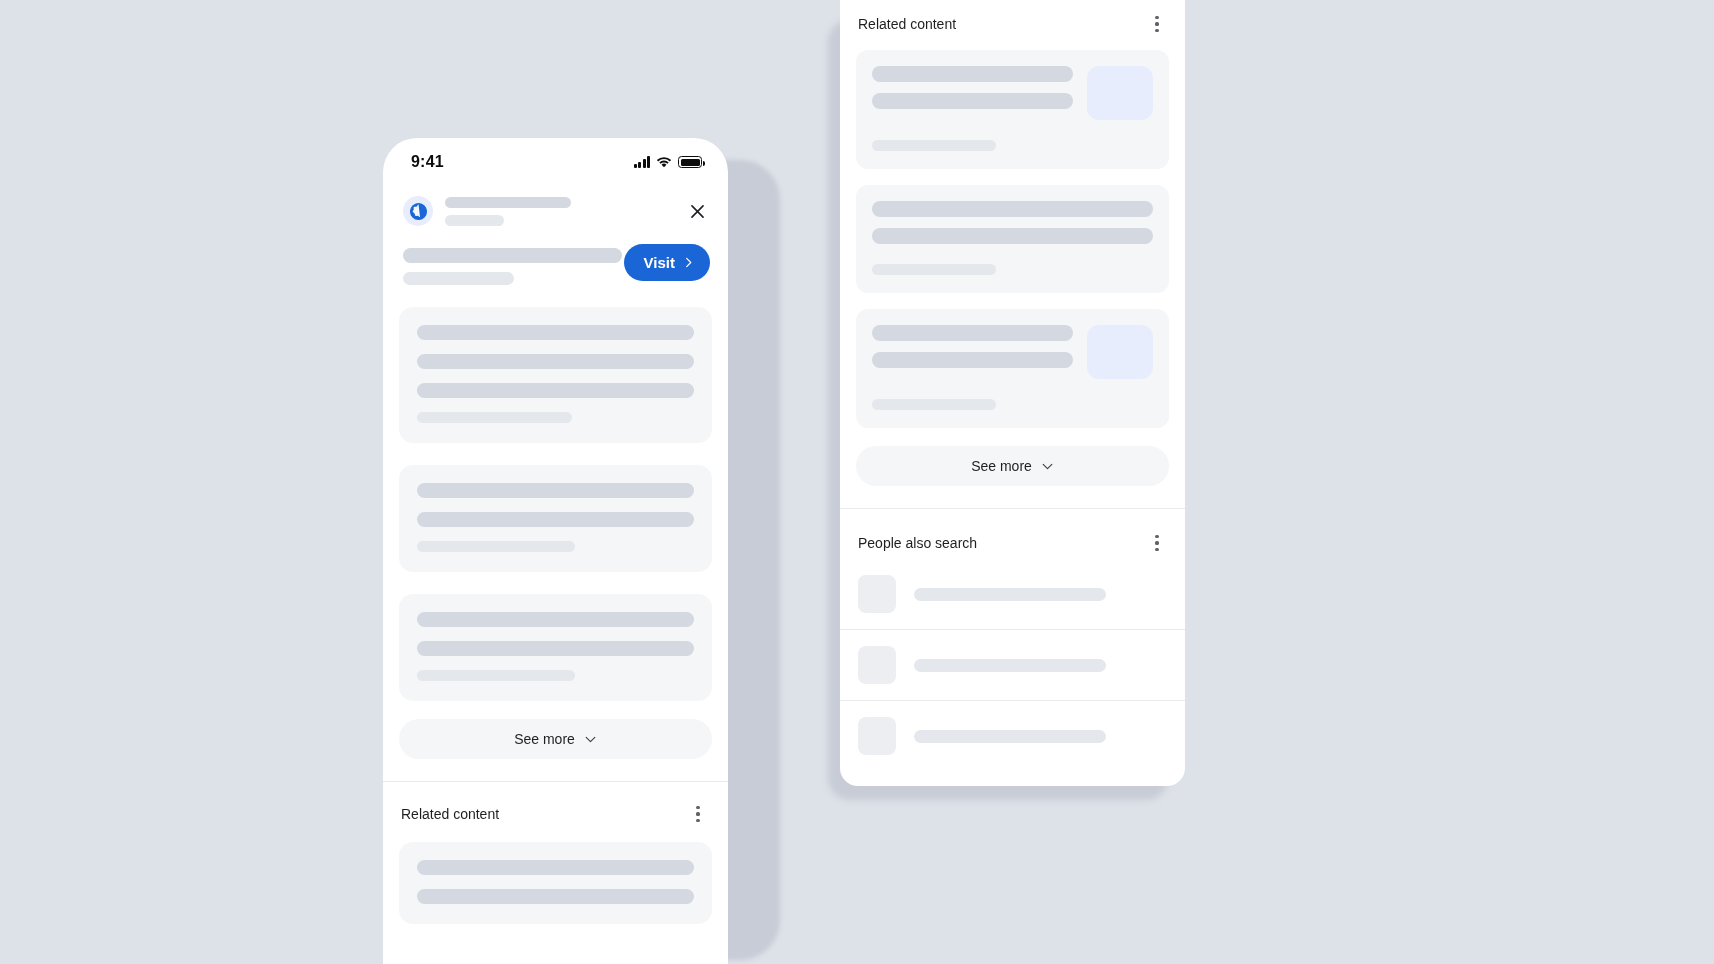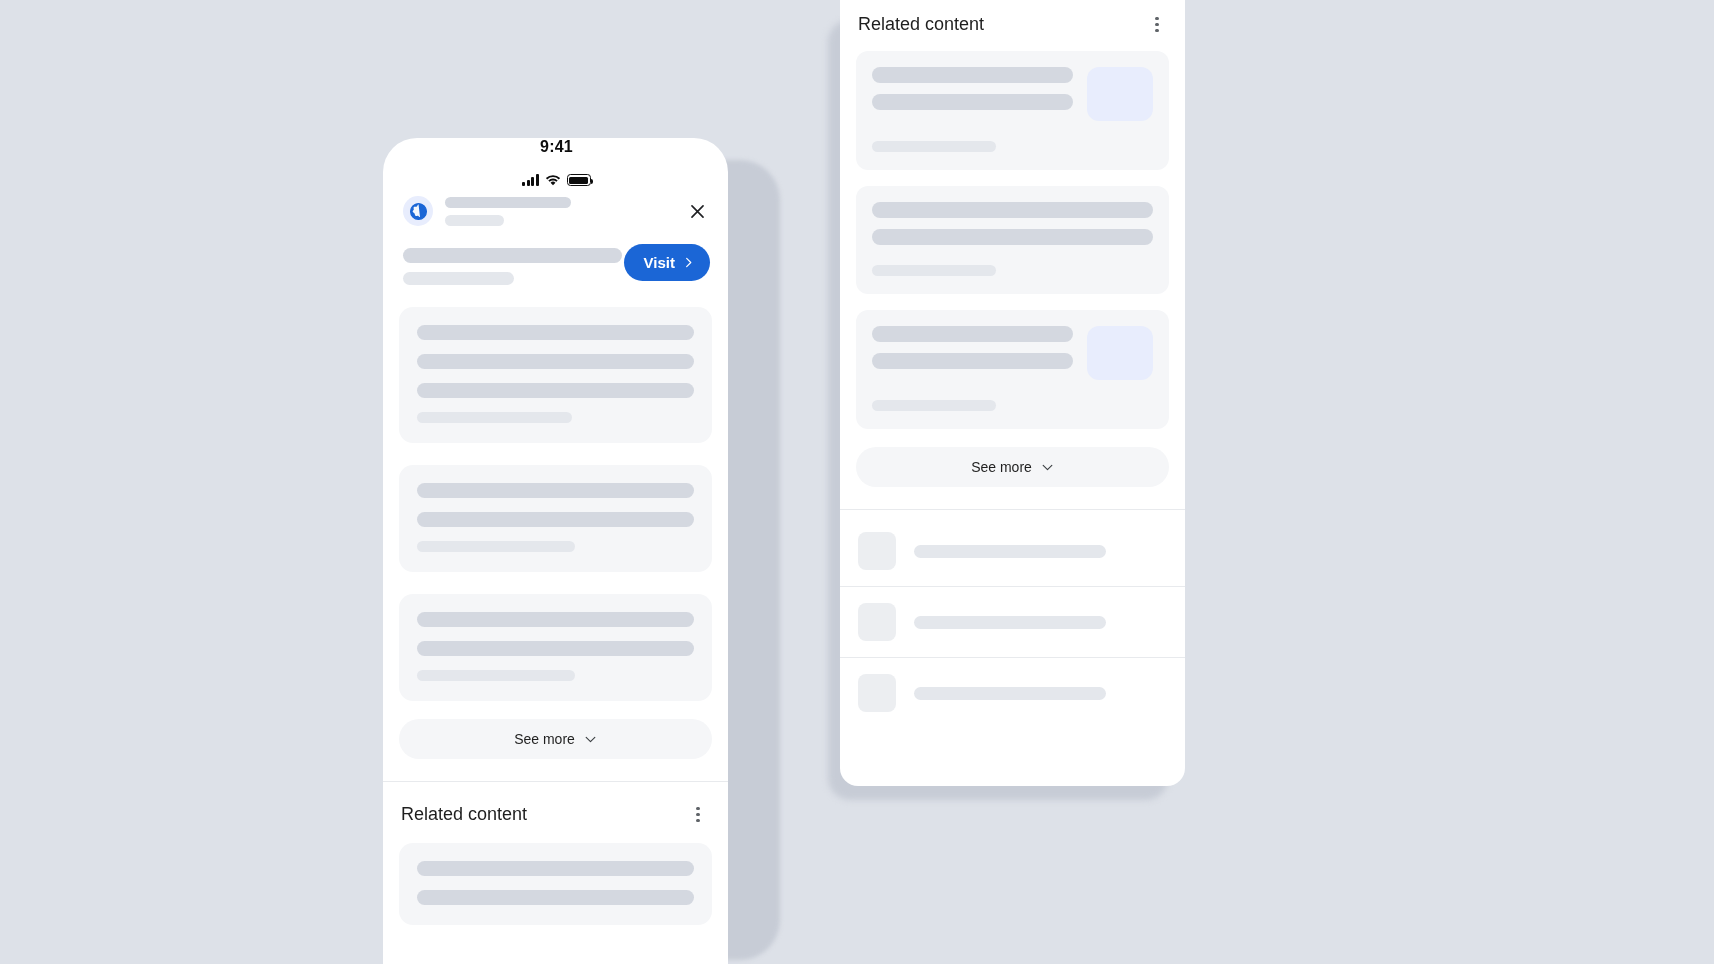--- a/index.html
+++ b/index.html
@@ -25,21 +25,21 @@
   }
   .phone{
     position:absolute; left:383px; top:138px;
     width:345px; height:826px;
     background:#ffffff;
     border-radius:34px 34px 0 0;
     overflow:hidden;
   }
   .statusbar{
     height:48px; display:flex; align-items:center;
-    justify-content:space-between; padding:0 26px 0 28px;flex-direction:column;
+    justify-content:space-between; padding:0 26px 0 28px;
   }
   .clock{ font-size:16px; font-weight:700; color:#0d0d0d; letter-spacing:.2px; }
   .status-icons{ display:flex; align-items:center; gap:6px; }
 
   .bars{ display:flex; align-items:flex-end; gap:1.5px; height:12px; }
   .bars i{ display:block; width:3px; background:#0d0d0d; border-radius:1px; }
   .bars i:nth-child(1){ height:4px; }
   .bars i:nth-child(2){ height:6.5px; }
   .bars i:nth-child(3){ height:9px; }
   .bars i:nth-child(4){ height:12px; }
@@ -110,21 +110,21 @@
   }
   .panel{
     position:absolute; left:840px; top:-22px;
     width:345px; height:808px; background:#ffffff;
     border-radius:0 0 18px 18px; overflow:hidden;
   }
   .panel-head{
     display:flex; align-items:center; justify-content:space-between;
     padding:36px 18px 0 18px;
   }
-  .panel-title{ font-size:18px; color:#1f1f1f; }
+  .panel-title{ font-size:14px; color:#1f1f1f; }
   .pcard{
     margin:16px 16px 0 16px; background:#f5f6f8;
     border-radius:12px; padding:16px 16px 18px 16px;
   }
   .pcard-row{ display:flex; gap:14px; align-items:flex-start; }
   .pcard-lines{ flex:1 1 auto; display:flex; flex-direction:column; gap:11px; }
   .pcard-foot{ margin-top:20px; }
   .psee-more{
     margin:18px 16px 0 16px; height:40px; border-radius:20px;
     background:#f5f6f8; display:flex; align-items:center;
@@ -301,20 +301,28 @@
 
     <div class="psee-more">
       <span>See more</span>
       <svg width="13" height="13" viewBox="0 0 24 24">
         <path d="M4 8 12 16 20 8" fill="none" stroke="#3c4043" stroke-width="2.1" stroke-linecap="round" stroke-linejoin="round"></path>
       </svg>
     </div>
 
     <div class="panel-divider"></div>
 
+    <div class="panel-head" style="padding-top:24px;">
+      <span class="panel-title">People also search</span>
+      <span class="dots">
+          <b></b>
+          <b></b>
+          <b></b>
+        </span>
+    </div>
 
     <div style="padding-top:6px;">
       <div class="pas-row">
         <span class="sk-sq pas-thumb"></span>
         <span class="sk-lite" style="height:13px;flex:1 1 auto;max-width:192px;"></span>
       </div>
       <div class="pas-row">
         <span class="sk-sq pas-thumb"></span>
         <span class="sk-lite" style="height:13px;flex:1 1 auto;max-width:192px;"></span>
       </div>

